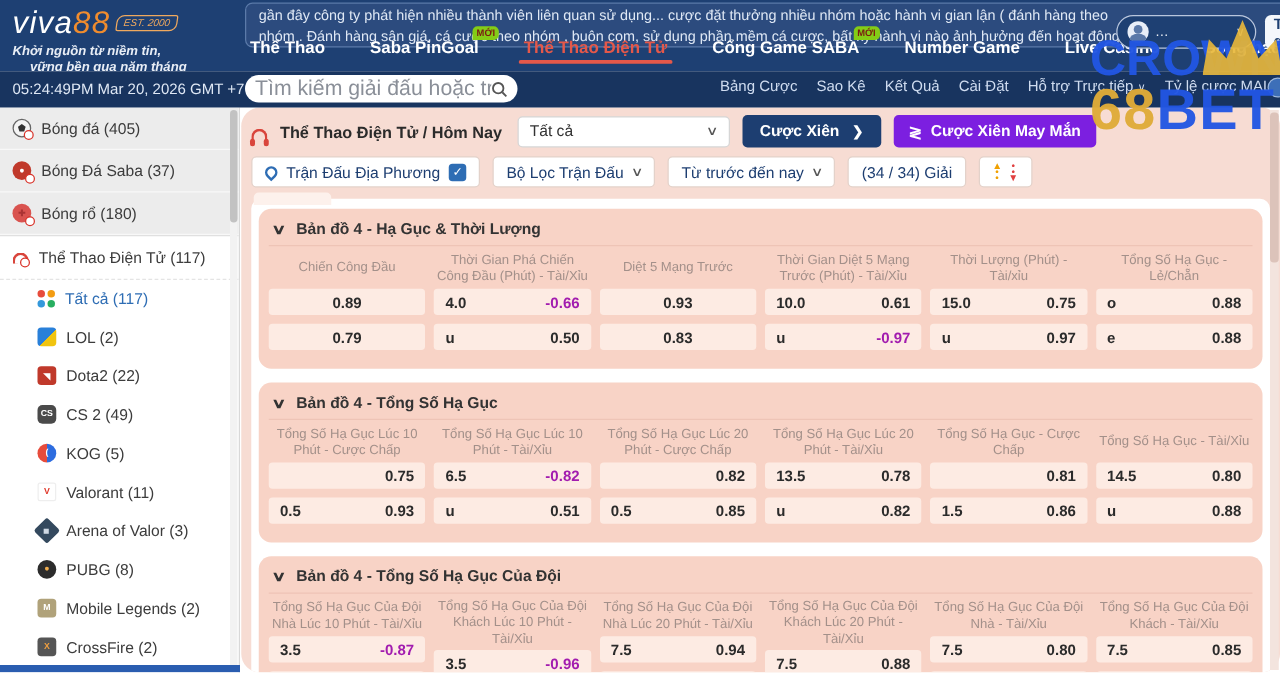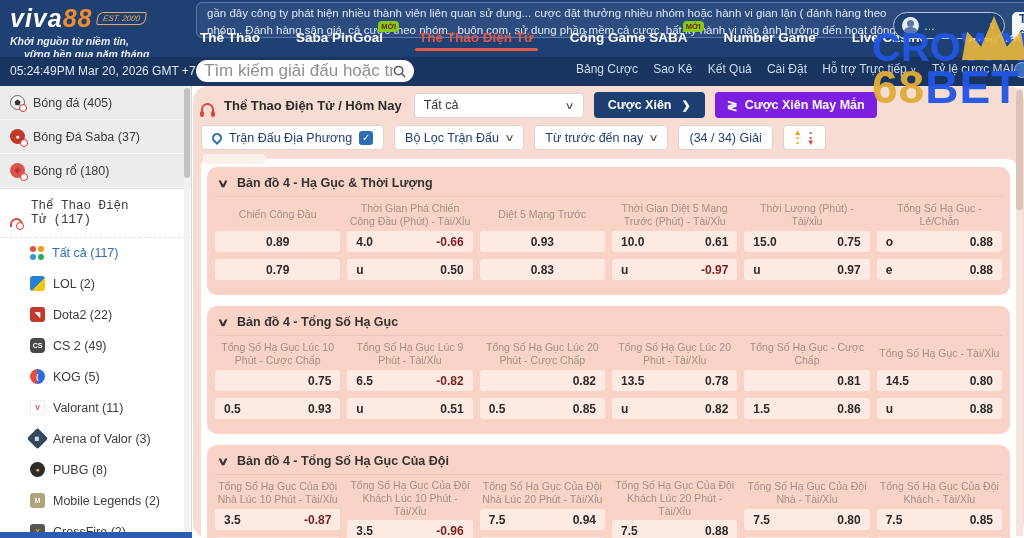--- a/index.html
+++ b/index.html
@@ -5,21 +5,21 @@
   * { margin:0; padding:0; box-sizing:border-box; }
   html,body { font-family:"Liberation Sans", sans-serif; }
   #page { position:relative; width:1024px; height:538px; overflow:hidden; background:#fff; }
 
   
   #header { position:absolute; left:0; top:0; width:1024px; height:57px; background:#1e4073; z-index:3; }
   #subheader { position:absolute; left:0; top:57px; width:1024px; height:29px; background:#18345f; z-index:3; }
 
   #logo { position:absolute; left:10px; top:4px; width:185px; }
   #logo .brandrow { display:flex; align-items:center; }
-  #logo .brand { font-size:25px; font-weight:bold; color:#fff; letter-spacing:1px; font-style:italic; }
+  #logo .brand { font-size:25px; font-weight:normal; color:#fff; letter-spacing:1px; font-style:italic; }
   #logo .brand .num { color:#f08c2e; }
   #logo .est { margin-left:5px; font-size:8px; color:#f0a95e; border:1px solid #f0a95e; border-radius:6px 2px 6px 2px; padding:1px 5px; font-style:italic; transform:skewX(-8deg); }
   #logo .tagline { color:#e9eef6; font-size:10.5px; font-style:italic; font-weight:bold; line-height:1.25; margin-top:2px; }
   #logo .tagline .t2 { padding-left:14px; }
 
   #marquee { position:absolute; left:196px; top:2px; width:906px; height:36px; background:#2c4b7e; border:1px solid #5b7aa9; border-radius:6px; overflow:hidden; padding:2px 10px; z-index:1; }
   #marquee .mline { color:#dfe8f5; font-size:11.5px; white-space:nowrap; line-height:1.5; }
 
   #nav { position:absolute; left:200px; top:30px; display:flex; gap:36px; align-items:flex-start; z-index:2; }
   .nav-item { position:relative; color:#fff; font-size:13.5px; font-weight:bold; padding-bottom:8px; white-space:nowrap; cursor:pointer; }
@@ -49,21 +49,21 @@
   #watermark .w2 { font-size:46px; font-weight:900; letter-spacing:1px; }
   #watermark .gold { color:#e0ac38; }
   #watermark .blue { color:#2256e3; }
   #crown-icon { position:absolute; left:90px; top:-12px; width:64px; height:44px; background:#e8b73a; clip-path:polygon(0% 100%,8% 35%,30% 70%,50% 0%,70% 70%,92% 35%,100% 100%); opacity:0.95; }
 
   
   #sidebar { position:absolute; left:0; top:86px; width:192px; height:456px; background:#fff; border-right:1px solid #d8d8d8; overflow:hidden; }
   .side-row { display:flex; align-items:center; gap:8px; padding:7px 10px; font-size:12.5px; color:#3c3c3c; cursor:pointer; }
   #side-top { background:#ececec; }
   #side-top .side-row { border-bottom:1px solid #f8f8f8; padding:9px 10px; }
-  #side-section { border-top:1px solid #e0e0e0; border-bottom:1px dashed #e4e4e4; padding:10px 10px; display:flex; align-items:flex-end; gap:8px; font-size:12.5px; color:#3c3c3c; cursor:pointer;font-family:Liberation Mono, monospace; }
+  #side-section { border-top:1px solid #e0e0e0; border-bottom:1px dashed #e4e4e4; padding:10px 10px; display:flex; align-items:flex-start; gap:8px; font-size:12.5px; color:#3c3c3c; cursor:pointer; }
   #side-list .side-row { padding:8px 10px 8px 30px; }
   .side-row.active { color:#2e6db4; }
   .side-row.active .count { color:#2e6db4; }
   .count { color:#3c3c3c; }
   .sicon { width:15px; height:15px; flex:none; position:relative; display:inline-flex; align-items:center; justify-content:center; font-size:7px; font-weight:bold; color:#fff; }
   .clockbadge { position:absolute; right:-3px; bottom:-3px; width:8px; height:8px; border-radius:50%; background:#fff; border:1.5px solid #d9342b; }
   .dotgrid { width:14px; height:14px; display:grid; grid-template-columns:6px 6px; grid-template-rows:6px 6px; gap:2px; }
   .dotgrid i { border-radius:50%; }
   #side-scrollbar { position:absolute; right:1px; top:2px; width:6px; height:448px; background:#f2f2f2; border-radius:3px; }
   #side-scrollbar .thumb { position:absolute; top:0; width:6px; height:90px; background:#c2c2c2; border-radius:3px; }
@@ -97,21 +97,21 @@
 
   .panel { background:#f8d3c6; border-radius:10px; margin-bottom:11px; padding:5px 8px 8px 8px; }
   .panel-head { display:flex; align-items:center; gap:10px; padding:4px 4px 6px 4px; border-bottom:1px solid #eec4b6; margin-bottom:2px; }
   .panel-head .pchev { font-size:11px; color:#333; font-weight:bold; transform:scaleX(1.5); }
   .panel-head .ptitle { font-size:12.5px; font-weight:bold; color:#333; }
   .panel-grid { display:grid; grid-template-columns:repeat(6,1fr); column-gap:7px; }
   .pcol { display:flex; flex-direction:column; }
   .pcol-head { min-height:32px; display:flex; align-items:center; justify-content:center; text-align:center; color:#a3908a; font-size:10.5px; line-height:1.25; padding:2px 2px; }
   .cell { background:#fdebe3; border-radius:3px; height:21px; display:flex; align-items:center; justify-content:space-between; padding:0 9px; margin-bottom:7px; font-size:12px; font-weight:bold; color:#2b2b2b; cursor:pointer; }
   .cell.center { justify-content:center; }
-  .odds.neg { color:#7f1d1d; }
+  .odds.neg { color:#a21caf; }
 
   #main-scrollbar { position:absolute; right:1px; top:88px; width:7px; height:448px; background:#f3e4de; }
   #main-scrollbar .thumb { position:absolute; top:2px; width:7px; height:120px; background:#dcc3ba; border-radius:3px; }
 </style>
 </head>
 <body>
 
 <div id="page">
 
   <div id="header">
@@ -371,21 +371,21 @@
                 <div class="cell">
                   <span></span>
                   <span class="odds">0.75</span>
                 </div>
                 <div class="cell">
                   <span>0.5</span>
                   <span class="odds">0.93</span>
                 </div>
               </div>
               <div class="pcol">
-                <div class="pcol-head">Tổng Số Hạ Gục Lúc 9 Phút - Tài/Xỉu</div>
+                <div class="pcol-head">Tổng Số Hạ Gục Lúc 10 Phút - Tài/Xỉu</div>
                 <div class="cell">
                   <span>6.5</span>
                   <span class="odds neg">-0.82</span>
                 </div>
                 <div class="cell">
                   <span>u</span>
                   <span class="odds">0.51</span>
                 </div>
               </div>
               <div class="pcol">

